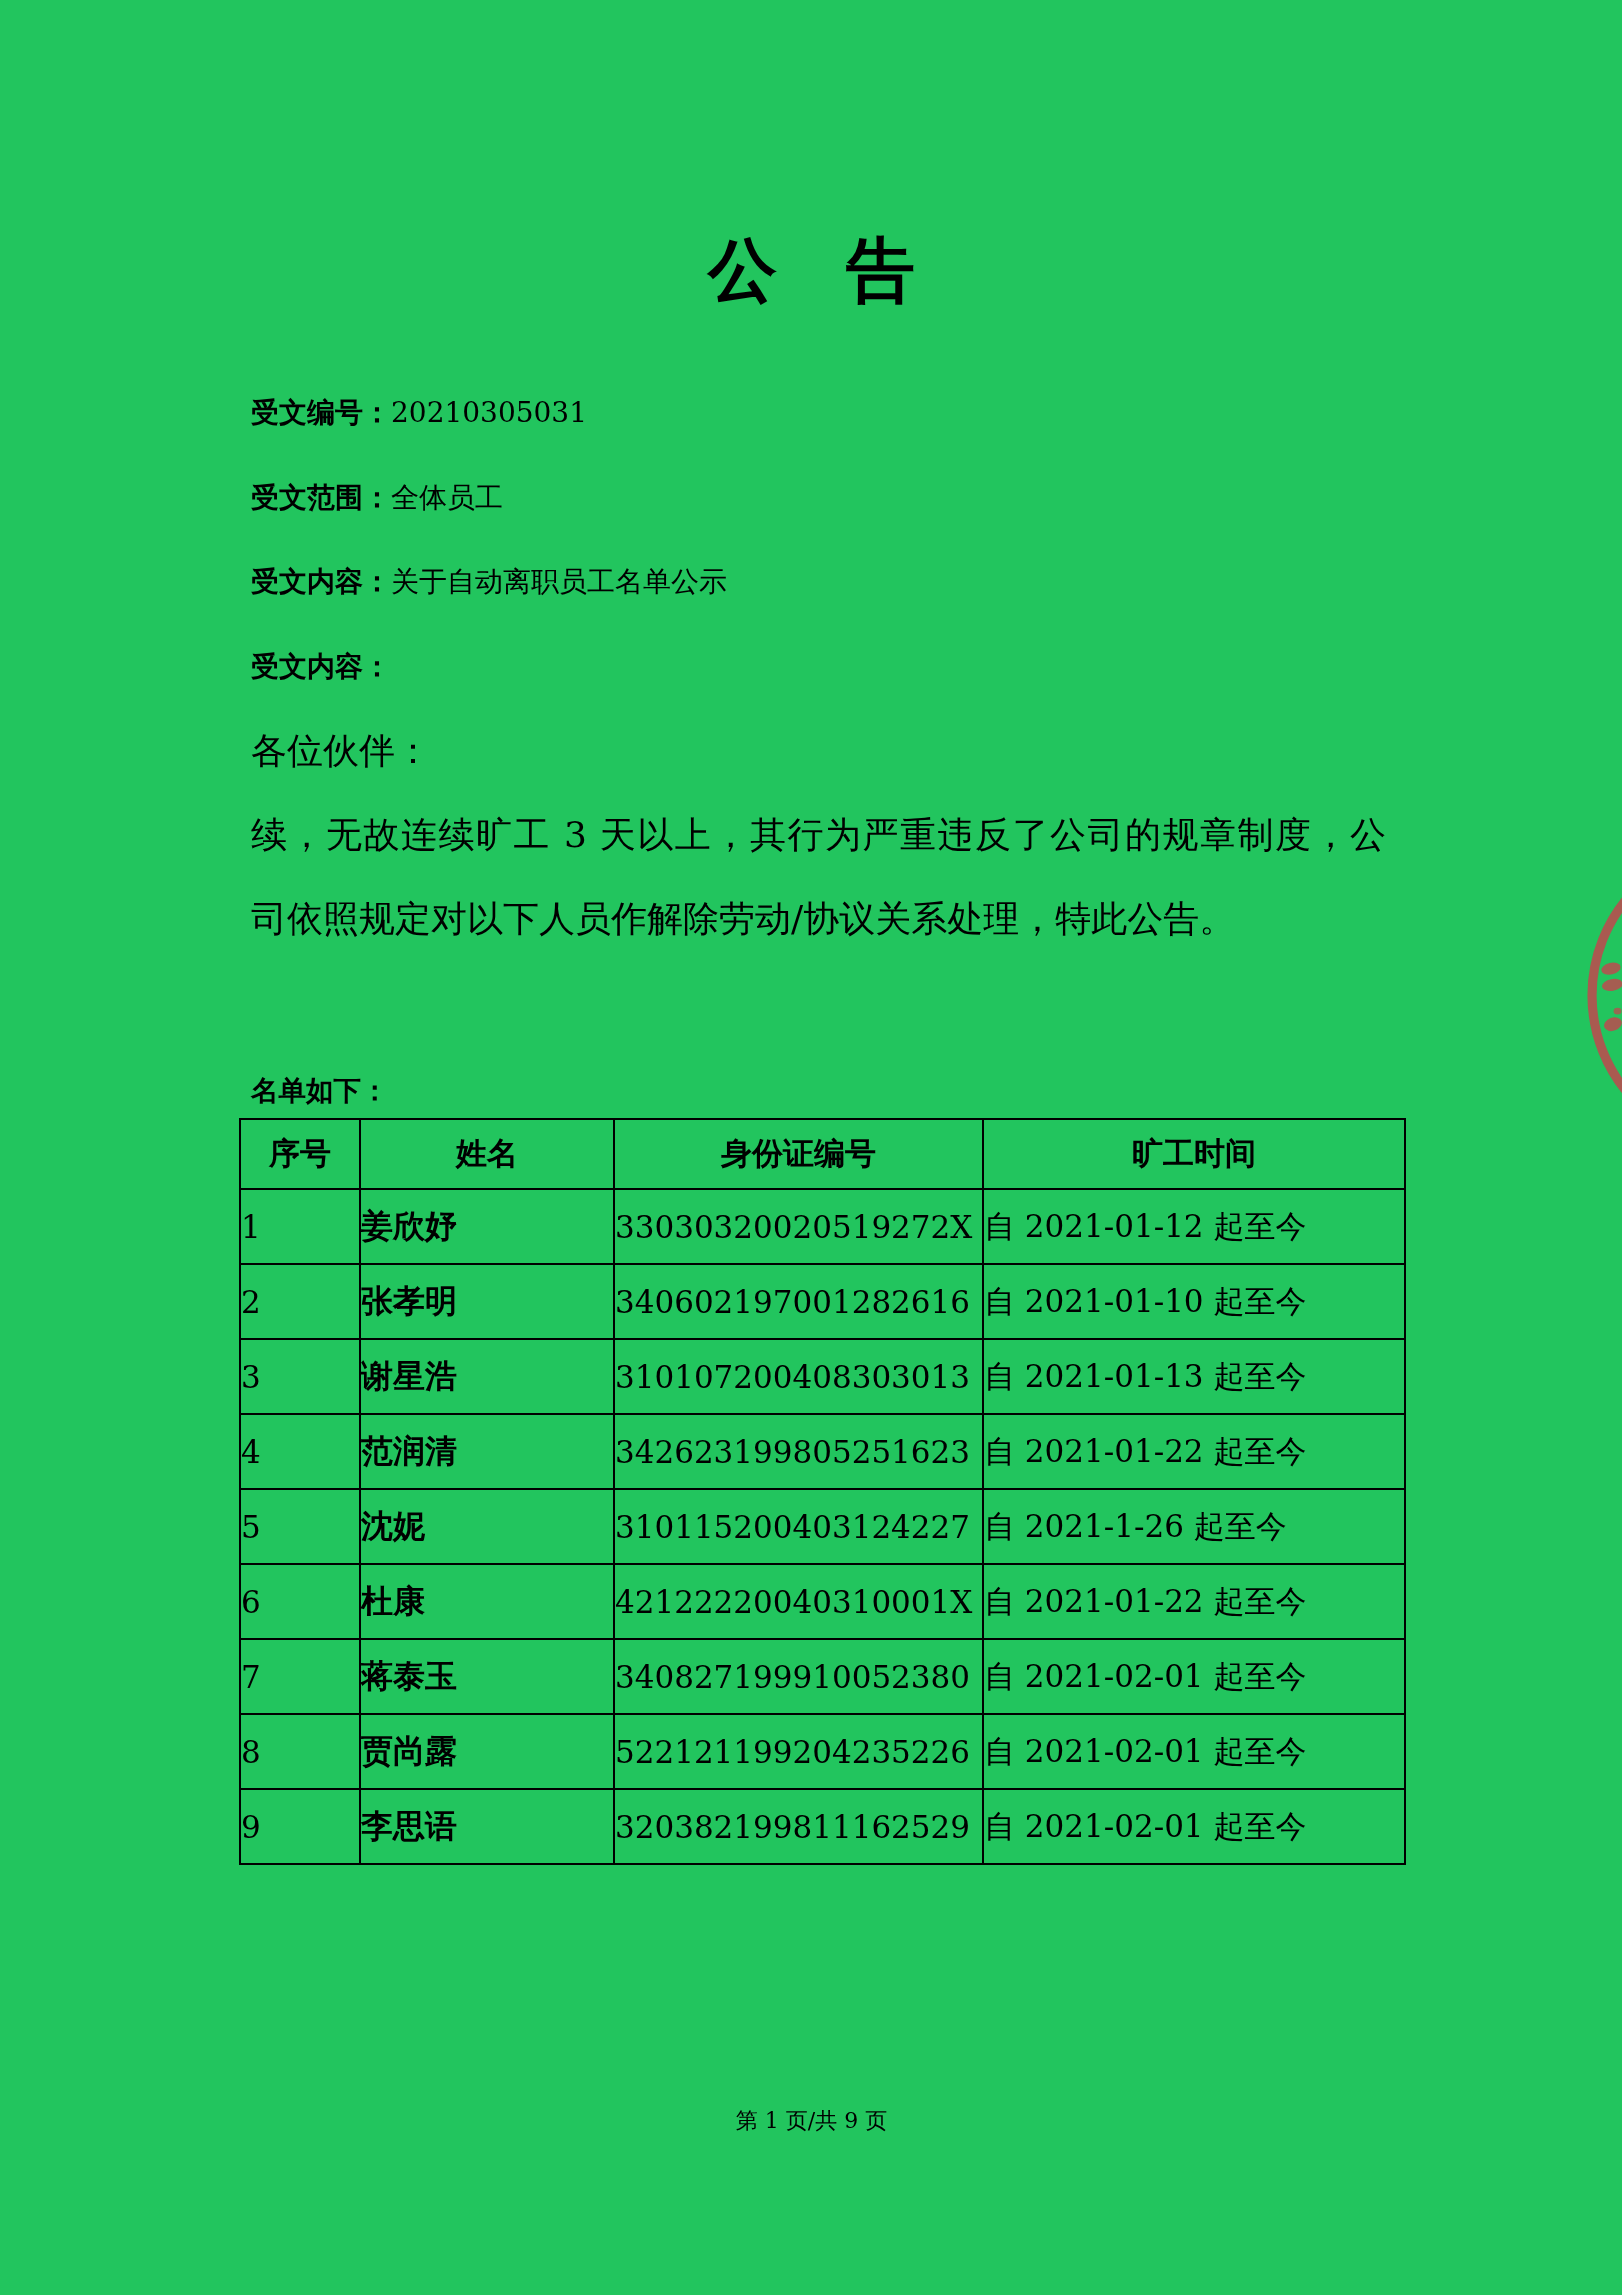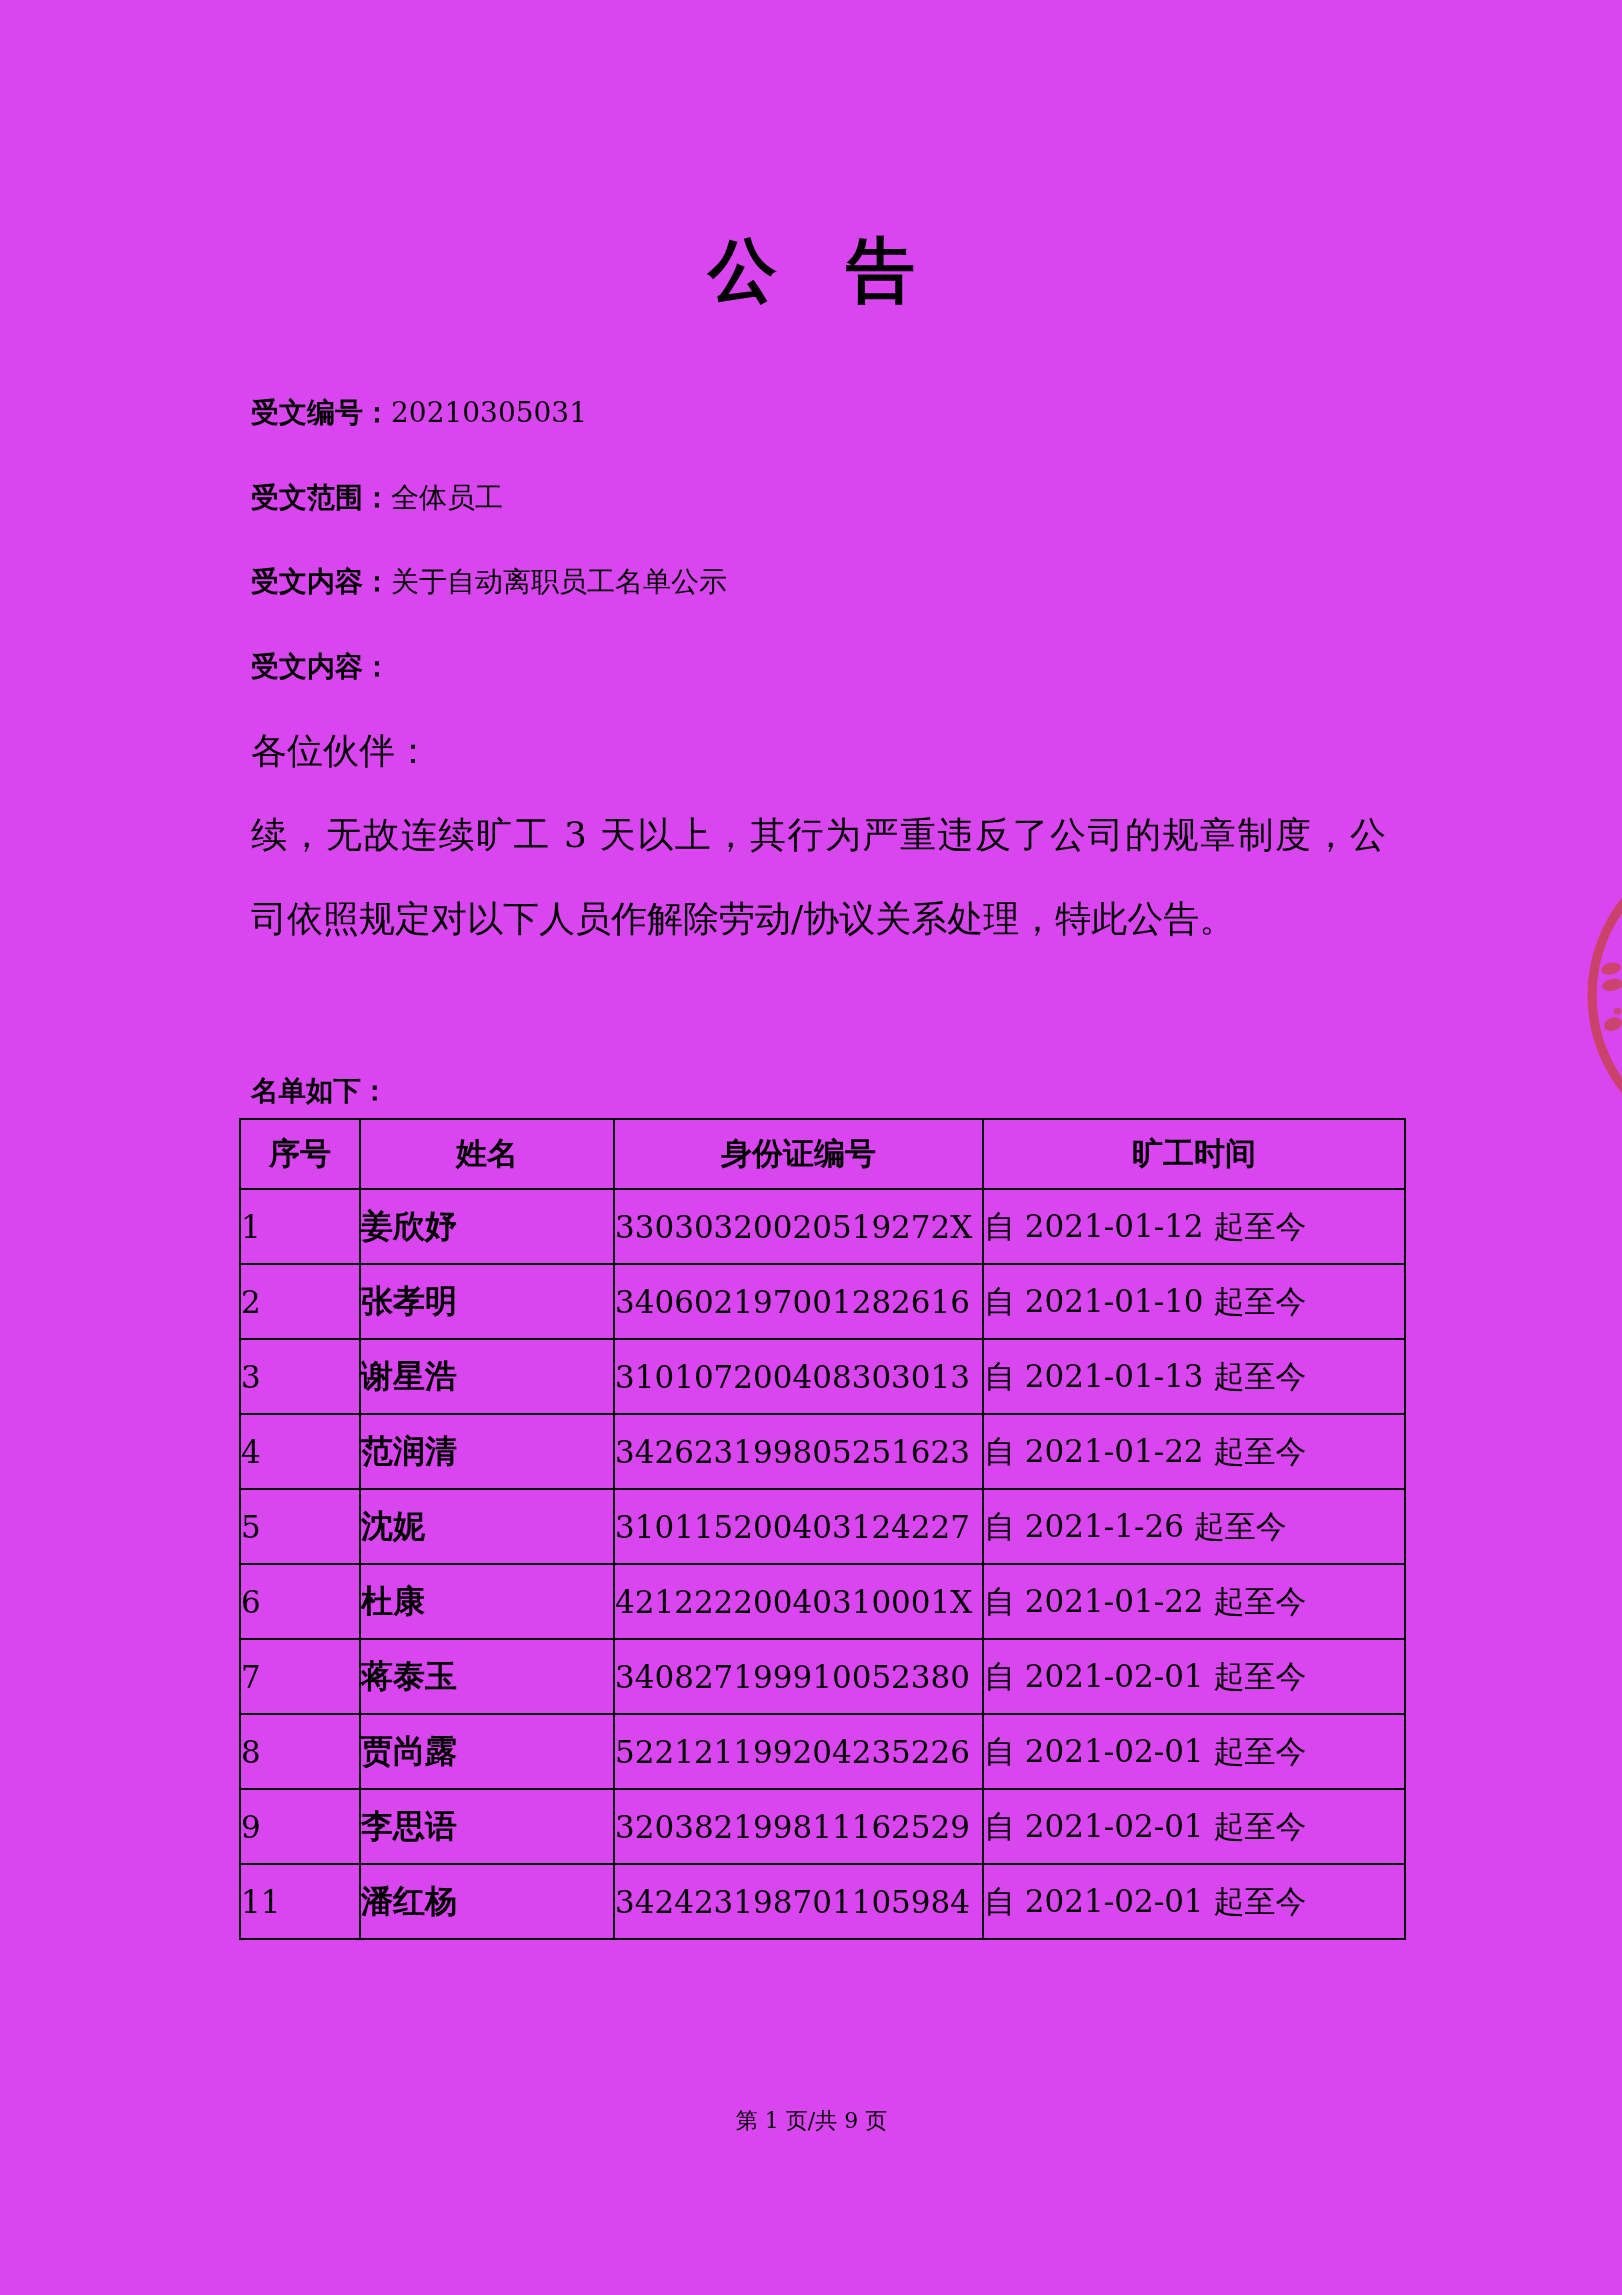--- a/index.html
+++ b/index.html
@@ -1,19 +1,19 @@
 <!DOCTYPE html>
 <html style="font-size:10.5px"><head>
 <meta charset="utf-8">
 <style>
   html,body{margin:0;padding:0;background:#888;}
   .page{
     position:relative;
     width:1623px;height:2295px;
-    background:#d946ef;
+    background:#22c55e;
     overflow:hidden;
     color:#000;
     font-family:"DejaVu Serif","Liberation Serif",serif;
   }
   .title{
     position:absolute;top:230px;left:0;width:100%;
     text-align:center;font-size:69px;font-weight:700;
     margin:0;line-height:1.15;letter-spacing:0;
   }
   .field{
@@ -148,26 +148,20 @@
         <td class="cell-name">贾尚露</td>
         <td class="cell-id">522121199204235226</td>
         <td class="cell-period">自 2021-02-01 起至今</td>
       </tr>
       <tr>
         <td class="cell-index">9</td>
         <td class="cell-name">李思语</td>
         <td class="cell-id">320382199811162529</td>
         <td class="cell-period">自 2021-02-01 起至今</td>
       </tr>
-      <tr>
-        <td class="cell-index">11</td>
-        <td class="cell-name">潘红杨</td>
-        <td class="cell-id">342423198701105984</td>
-        <td class="cell-period">自 2021-02-01 起至今</td>
-      </tr>
     </tbody>
   </table>
 
   <div class="footer">第 1 页/共 9 页</div>
 
   <svg class="stamp" width="58" height="314" viewBox="0 0 88 480" aria-hidden="true">
     <circle cx="272" cy="259" r="231" fill="none" stroke-width="14" opacity="0.82" stroke="#c7424d"></circle>
     <ellipse cx="70" cy="218" rx="15" ry="9" opacity="0.8" transform="rotate(-14 70 218)" fill="#c7424d"></ellipse>
     <ellipse cx="72" cy="243" rx="16" ry="9" opacity="0.8" transform="rotate(-10 72 243)" fill="#c7424d"></ellipse>
     <ellipse cx="80" cy="283" rx="6" ry="5" opacity="0.7" fill="#c7424d"></ellipse>

